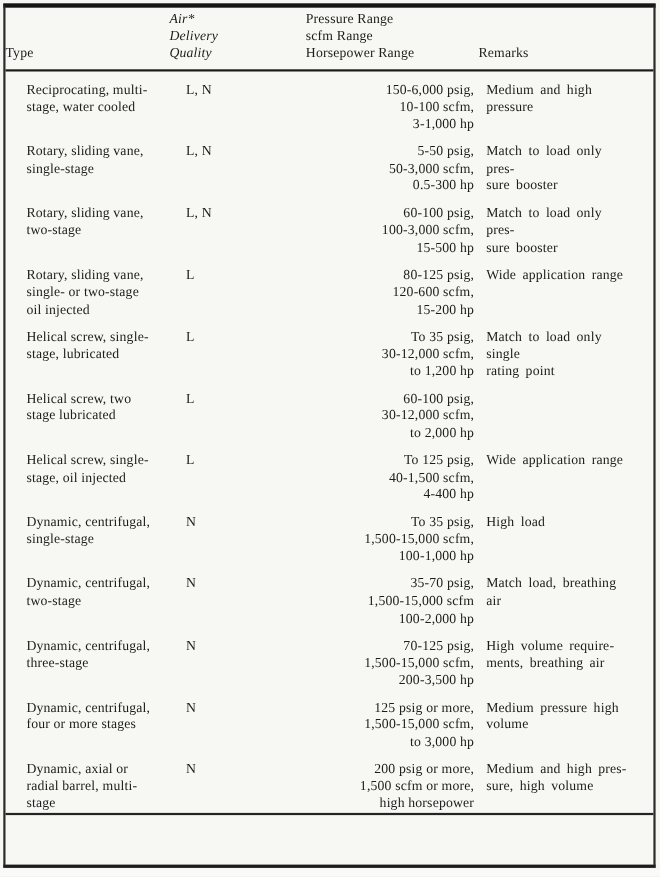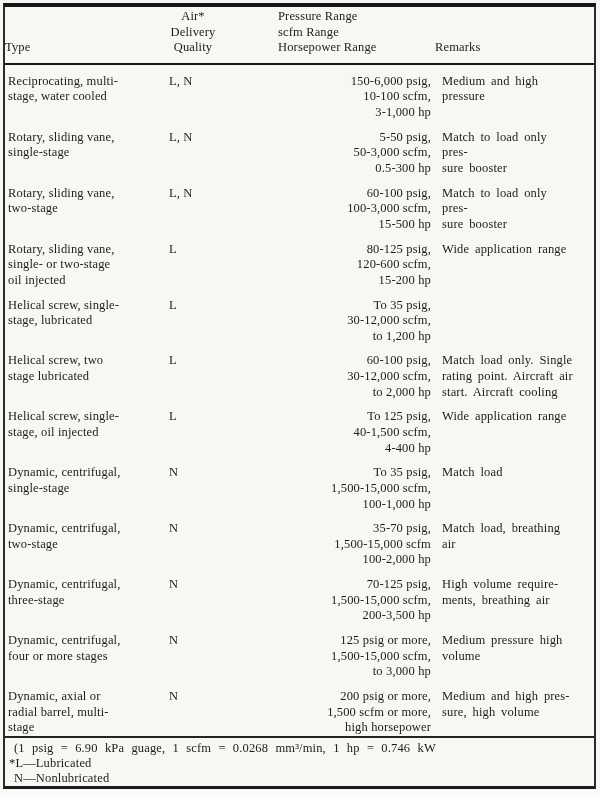--- a/index.html
+++ b/index.html
@@ -65,26 +65,26 @@
     display: flex;
     flex-direction: column;
   }
   .trow {
     flex: 1;
     padding-top: 9px;
     box-sizing: border-box;
     line-height: 15.6px;
   }
   .pre { white-space: pre-line; }
-  .c-type   { padding-left: 3px;  padding-right: 4px; }
+  .c-type   { padding-left: 19px;  padding-right: 4px; }
   .c-qual   { padding-left: 6px; }
   .c-range  { padding-left: 37px; padding-right: 4px; text-align: right; }
   .c-rem    { padding-left: 7px;  padding-right: 19px; word-spacing: 2.5px; font-family: Liberation Serif, serif; }
   .h-type   { text-align: left; padding-right: 60px; }
-  .h-qual   { text-align: center; transform: translateX(-9px); }
+  .h-qual   { transform: translateX(-9px); font-style: italic; }
   .h-range  { padding-left: 37px; font-family: Liberation Serif, serif; }
   .h-rem    { text-align: left; }
   .tfoot {
     flex: 1;
     padding-top: 3px;
     line-height: 15px;
     font-size: 12.5px;
   }
   .fn-line { white-space: pre; }
   .fn-0 { padding-left: 9px; word-spacing: 4px; }
@@ -150,49 +150,48 @@
 15-200 hp</div>
         <div class="c-rem pre">Wide application range</div>
       </div>
       <div class="cols trow">
         <div class="c-type pre">Helical screw, single-
 stage, lubricated</div>
         <div class="c-qual">L</div>
         <div class="c-range pre">To 35 psig,
 30-12,000 scfm,
 to 1,200 hp</div>
+        <div class="c-rem pre">Match to load only single
+rating point</div>
       </div>
       <div class="cols trow">
         <div class="c-type pre">Helical screw, two
 stage lubricated</div>
         <div class="c-qual">L</div>
         <div class="c-range pre">60-100 psig,
 30-12,000 scfm,
 to 2,000 hp</div>
-        <div class="c-rem pre">Match load only. Single
-rating point. Aircraft air
-start. Aircraft cooling</div>
       </div>
       <div class="cols trow">
         <div class="c-type pre">Helical screw, single-
 stage, oil injected</div>
         <div class="c-qual">L</div>
         <div class="c-range pre">To 125 psig,
 40-1,500 scfm,
 4-400 hp</div>
         <div class="c-rem pre">Wide application range</div>
       </div>
       <div class="cols trow">
         <div class="c-type pre">Dynamic, centrifugal,
 single-stage</div>
         <div class="c-qual">N</div>
         <div class="c-range pre">To 35 psig,
 1,500-15,000 scfm,
 100-1,000 hp</div>
-        <div class="c-rem pre">Match load</div>
+        <div class="c-rem pre">High load</div>
       </div>
       <div class="cols trow">
         <div class="c-type pre">Dynamic, centrifugal,
 two-stage</div>
         <div class="c-qual">N</div>
         <div class="c-range pre">35-70 psig,
 1,500-15,000 scfm
 100-2,000 hp</div>
         <div class="c-rem pre">Match load, breathing
 air</div>
@@ -225,20 +224,15 @@
         <div class="c-range pre">200 psig or more,
 1,500 scfm or more,
 high horsepower</div>
         <div class="c-rem pre">Medium and high pres-
 sure, high volume</div>
       </div>
     </div>
 
     <div class="rule-thin"></div>
 
-    <div class="tfoot">
-      <div class="fn-line fn-0">(1 psig = 6.90 kPa guage, 1 scfm = 0.0268 mm³/min, 1 hp = 0.746 kW</div>
-      <div class="fn-line fn-1">*L—Lubricated</div>
-      <div class="fn-line fn-2">N—Nonlubricated</div>
-    </div>
 
   </div>
 </div>
 
 </body></html>

